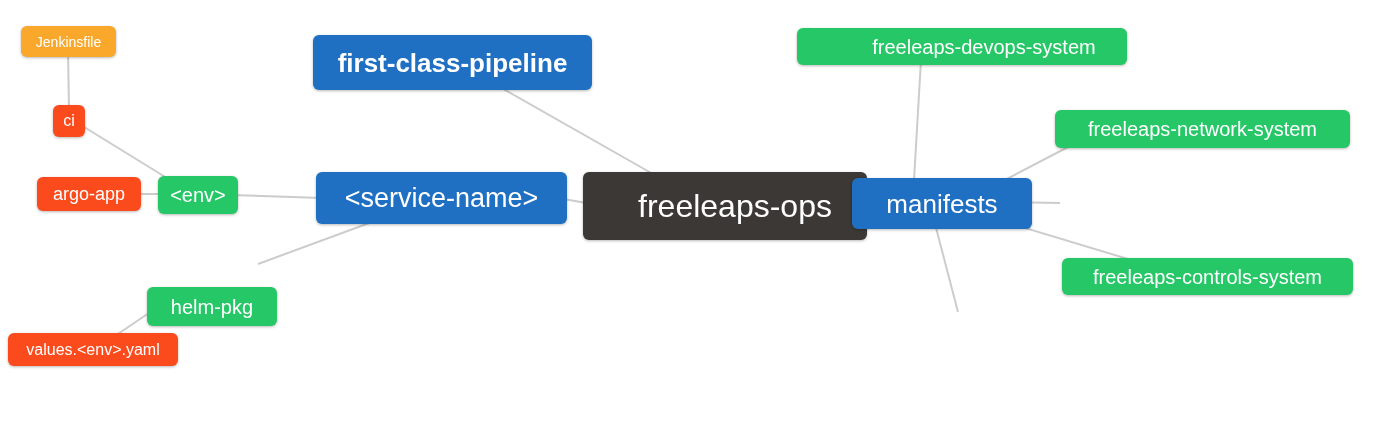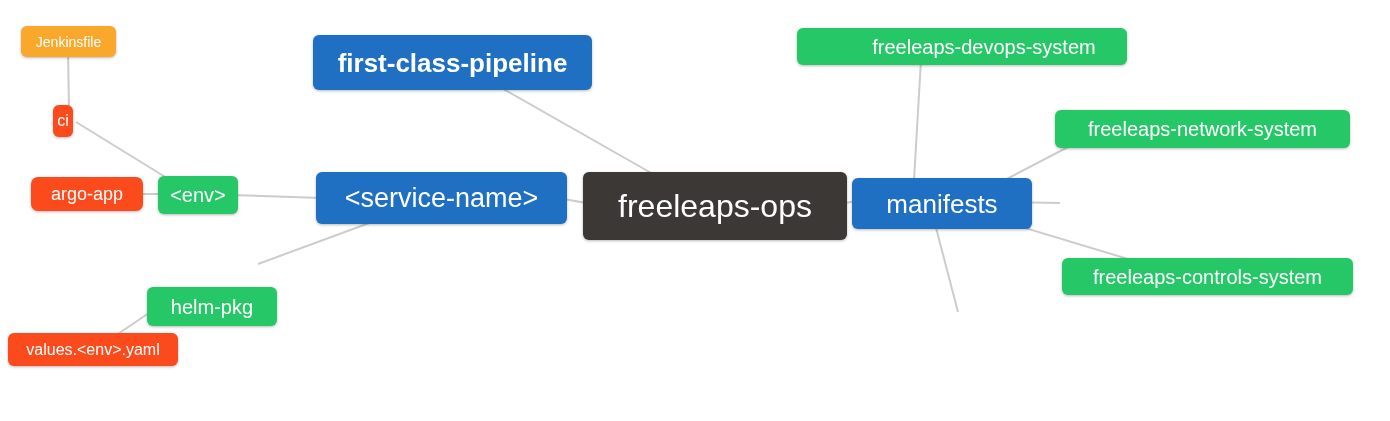--- a/index.html
+++ b/index.html
@@ -16,21 +16,21 @@
     position:absolute;z-index:2;
     display:flex;align-items:center;justify-content:center;
     color:#ffffff;white-space:nowrap;
     border-radius:6px;
     box-shadow:0 1px 3px rgba(0,0,0,0.28);
     cursor:pointer;
     user-select:none;
     line-height:1;
   }
   .c-blue  {background:#1f6fc2;}
-  .c-dark  {background:#3c3835;}
+  .c-dark  {background:#3c3835;padding-left:20px;}
   .c-green {background:#26c767;}
   .c-red   {background:#fb4b1d;}
   .c-orange{background:#f9a82c;}
 </style>
 </head>
 <body>
 
 <div class="canvas">
 
   <svg class="edges" width="1390" height="421" aria-hidden="true">
@@ -44,22 +44,22 @@
     <line x1="498" y1="86" x2="660" y2="178"></line>
     <line x1="840" y1="204" x2="862" y2="200"></line>
     <line x1="921" y1="60" x2="914" y2="180"></line>
     <line x1="1005" y1="180" x2="1070" y2="146"></line>
     <line x1="1005" y1="202" x2="1060" y2="203"></line>
     <line x1="1005" y1="222" x2="1138" y2="262"></line>
     <line x1="934" y1="220" x2="958" y2="312"></line>
   </svg>
 
   <div class="node c-orange" style="left:21px;  top:26px;  width:95px;  height:31px; font-size:14px;">Jenkinsfile</div>
-  <div class="node c-red" style="left:53px;  top:105px; width:20px;  height:32px; font-size:16px;">ci</div>
-  <div class="node c-red" style="left:31px;  top:177px; width:112px;  height:34px; font-size:18px;border-radius:7px;">argo-app</div>
+  <div class="node c-red" style="left:53px;  top:105px; width:32px;  height:32px; font-size:16px;">ci</div>
+  <div class="node c-red" style="left:37px;  top:177px; width:104px;  height:34px; font-size:18px;">argo-app</div>
   <div class="node c-green" style="left:158px; top:176px; width:80px;  height:38px; font-size:20px;">&lt;env&gt;</div>
   <div class="node c-blue" style="left:313px; top:35px;  width:279px; height:55px; font-size:26px;font-weight:bold;">first-class-pipeline</div>
   <div class="node c-blue" style="left:316px; top:172px; width:251px; height:52px; font-size:27px;">&lt;service-name&gt;</div>
   <div class="node c-dark" style="left:583px; top:172px; width:264px; height:68px; font-size:32px;">freeleaps-ops</div>
   <div class="node c-blue" style="left:852px; top:178px; width:180px; height:51px; font-size:26px;">manifests</div>
   <div class="node c-green" style="left:147px; top:258px; width:130px; height:39px; font-size:20px;margin-top:29px;">helm-pkg</div>
   <div class="node c-red" style="left:8px;   top:333px; width:170px; height:33px; font-size:16px;">values.&lt;env&gt;.yaml</div>
   <div class="node c-green" style="left:797px; top:28px;  width:286px; height:37px; font-size:20px;padding-left:44px;">freeleaps-devops-system</div>
   <div class="node c-green" style="left:1055px;top:110px; width:295px; height:38px; font-size:20px;">freeleaps-network-system</div>
   <div class="node c-green" style="left:1062px;top:258px; width:291px; height:37px; font-size:20px;">freeleaps-controls-system</div>

